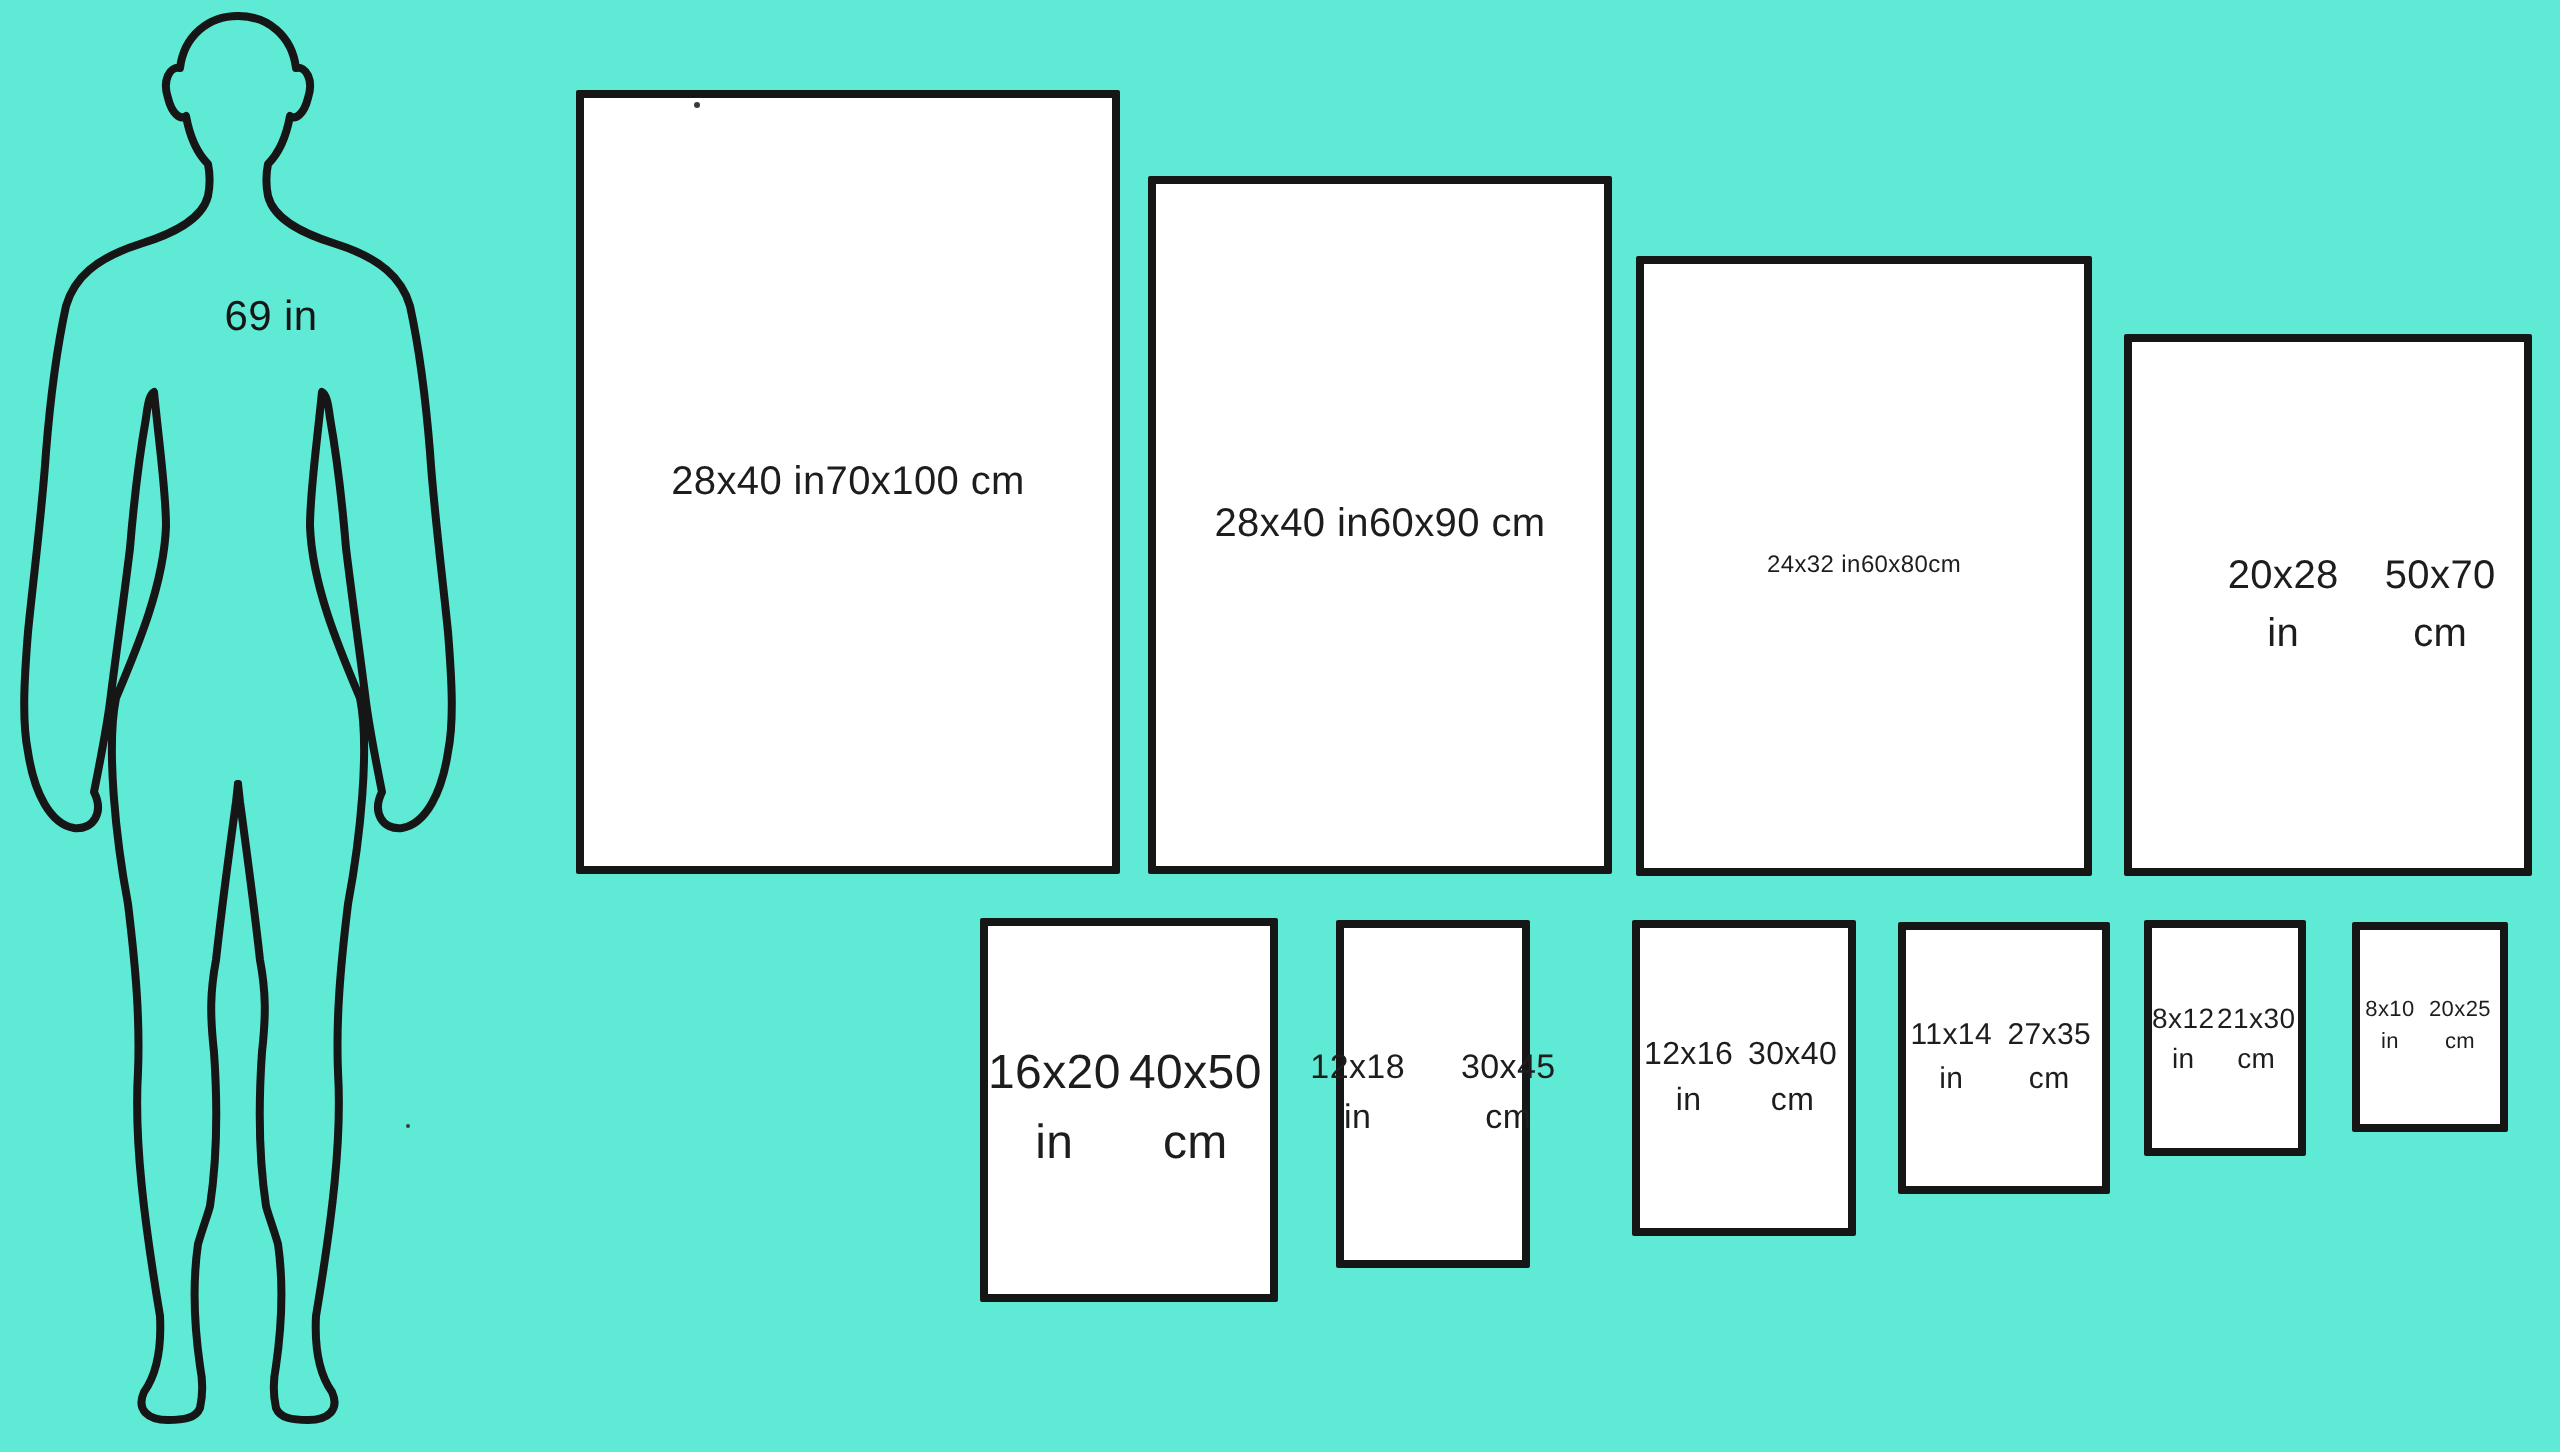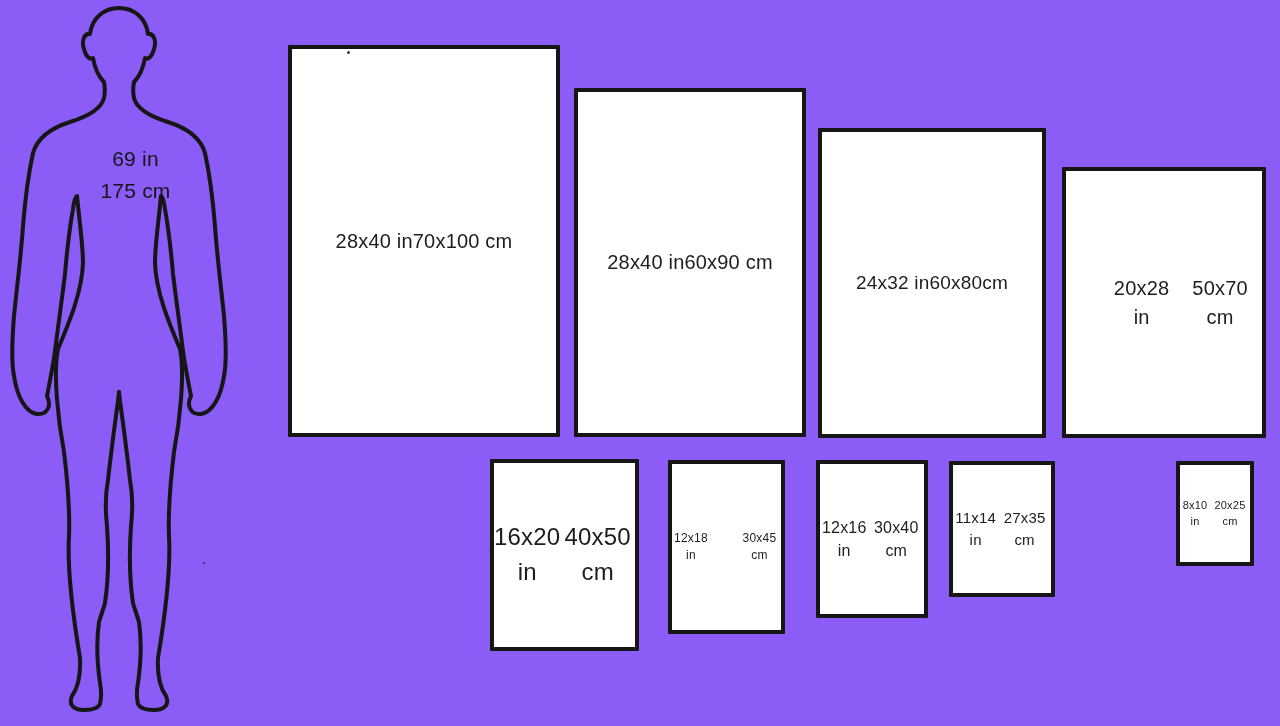--- a/index.html
+++ b/index.html
@@ -11,21 +11,21 @@
     width: 1280px;
     height: 726px;
     overflow: hidden;
     font-family: "Liberation Sans", "DejaVu Sans", sans-serif;
     color: #1d1d1d;
   }
   .canvas {
     position: relative;
     width: 1280px;
     height: 726px;
-    background: #8b5cf6;
+    background: #5eead4;
   }
   .silhouette-svg {
     position: absolute;
     left: 0;
     top: 0;
   }
   .figure-label {
     position: absolute;
     left: 73px;
     top: 143px;
@@ -47,26 +47,26 @@
     align-items: center;
     justify-content: center;
     text-align: center;
     line-height: 1.45;
     color: #1d1d1d;
     letter-spacing: 0.2px;
   }
   
   .r1  { left: 288px;  top: 45px;  width: 272px; height: 392px; font-size: 20px; }
   .r2  { left: 574px;  top: 88px;  width: 232px; height: 349px; font-size: 20px; }
-  .r3  { left: 818px;  top: 128px; width: 228px; height: 310px; font-size: 19px; }
+  .r3  { left: 818px;  top: 128px; width: 228px; height: 310px; font-size: 12px; }
   .r4  { left: 1062px; top: 167px; width: 204px; height: 271px; font-size: 20px; padding-left: 39px; }
   
   .r5  { left: 290px;  top: 460px; width: 178px; height: 234px; font-size: 19px; }
   .r6  { left: 490px;  top: 459px; width: 149px; height: 192px; font-size: 24px; }
-  .r7  { left: 668px;  top: 460px; width: 117px; height: 174px; font-size: 12px; gap: 28px; }
+  .r7  { left: 668px;  top: 460px; width: 97px; height: 174px; font-size: 17px; gap: 28px; }
   .r8  { left: 816px;  top: 460px; width: 112px; height: 158px; font-size: 16px; }
   .r9  { left: 949px;  top: 461px; width: 106px; height: 136px; font-size: 15px; }
   .r10 { left: 1072px; top: 460px; width: 81px;  height: 118px; font-size: 14px; }
   .r11 { left: 1176px; top: 461px; width: 78px;  height: 105px; font-size: 11px; }
   .dot {
     position: absolute;
     background: #3a3a3a;
     border-radius: 50%;
   }
   .dot-a { left: 347px; top: 51px;  width: 3px; height: 3px; }
@@ -111,21 +111,20 @@
         C 108 583 109 555 107 526
         C 105 508 105 496 108 480
         C 111 453 115 423 118 401
         L 119 392"></path>
       <use href="#body-half" transform="translate(238 0) scale(-1 1)"></use>
     </g>
   </svg>
 
   <div class="figure-label">
     <div>69 in</div>
-    <div>175 cm</div>
   </div>
 
   <div class="poster r1">
     <span>28x40 in</span>
     <span>70x100 cm</span>
   </div>
   <div class="poster r2">
     <span>28x40 in</span>
     <span>60x90 cm</span>
   </div>
@@ -147,20 +146,24 @@
     <span>30x45 cm</span>
   </div>
   <div class="poster r8">
     <span>12x16 in</span>
     <span>30x40 cm</span>
   </div>
   <div class="poster r9">
     <span>11x14 in</span>
     <span>27x35 cm</span>
   </div>
+  <div class="poster r10">
+    <span>8x12 in</span>
+    <span>21x30 cm</span>
+  </div>
   <div class="poster r11">
     <span>8x10 in</span>
     <span>20x25 cm</span>
   </div>
 
   <div class="dot dot-a"></div>
   <div class="dot dot-b"></div>
 
 </div>
 

